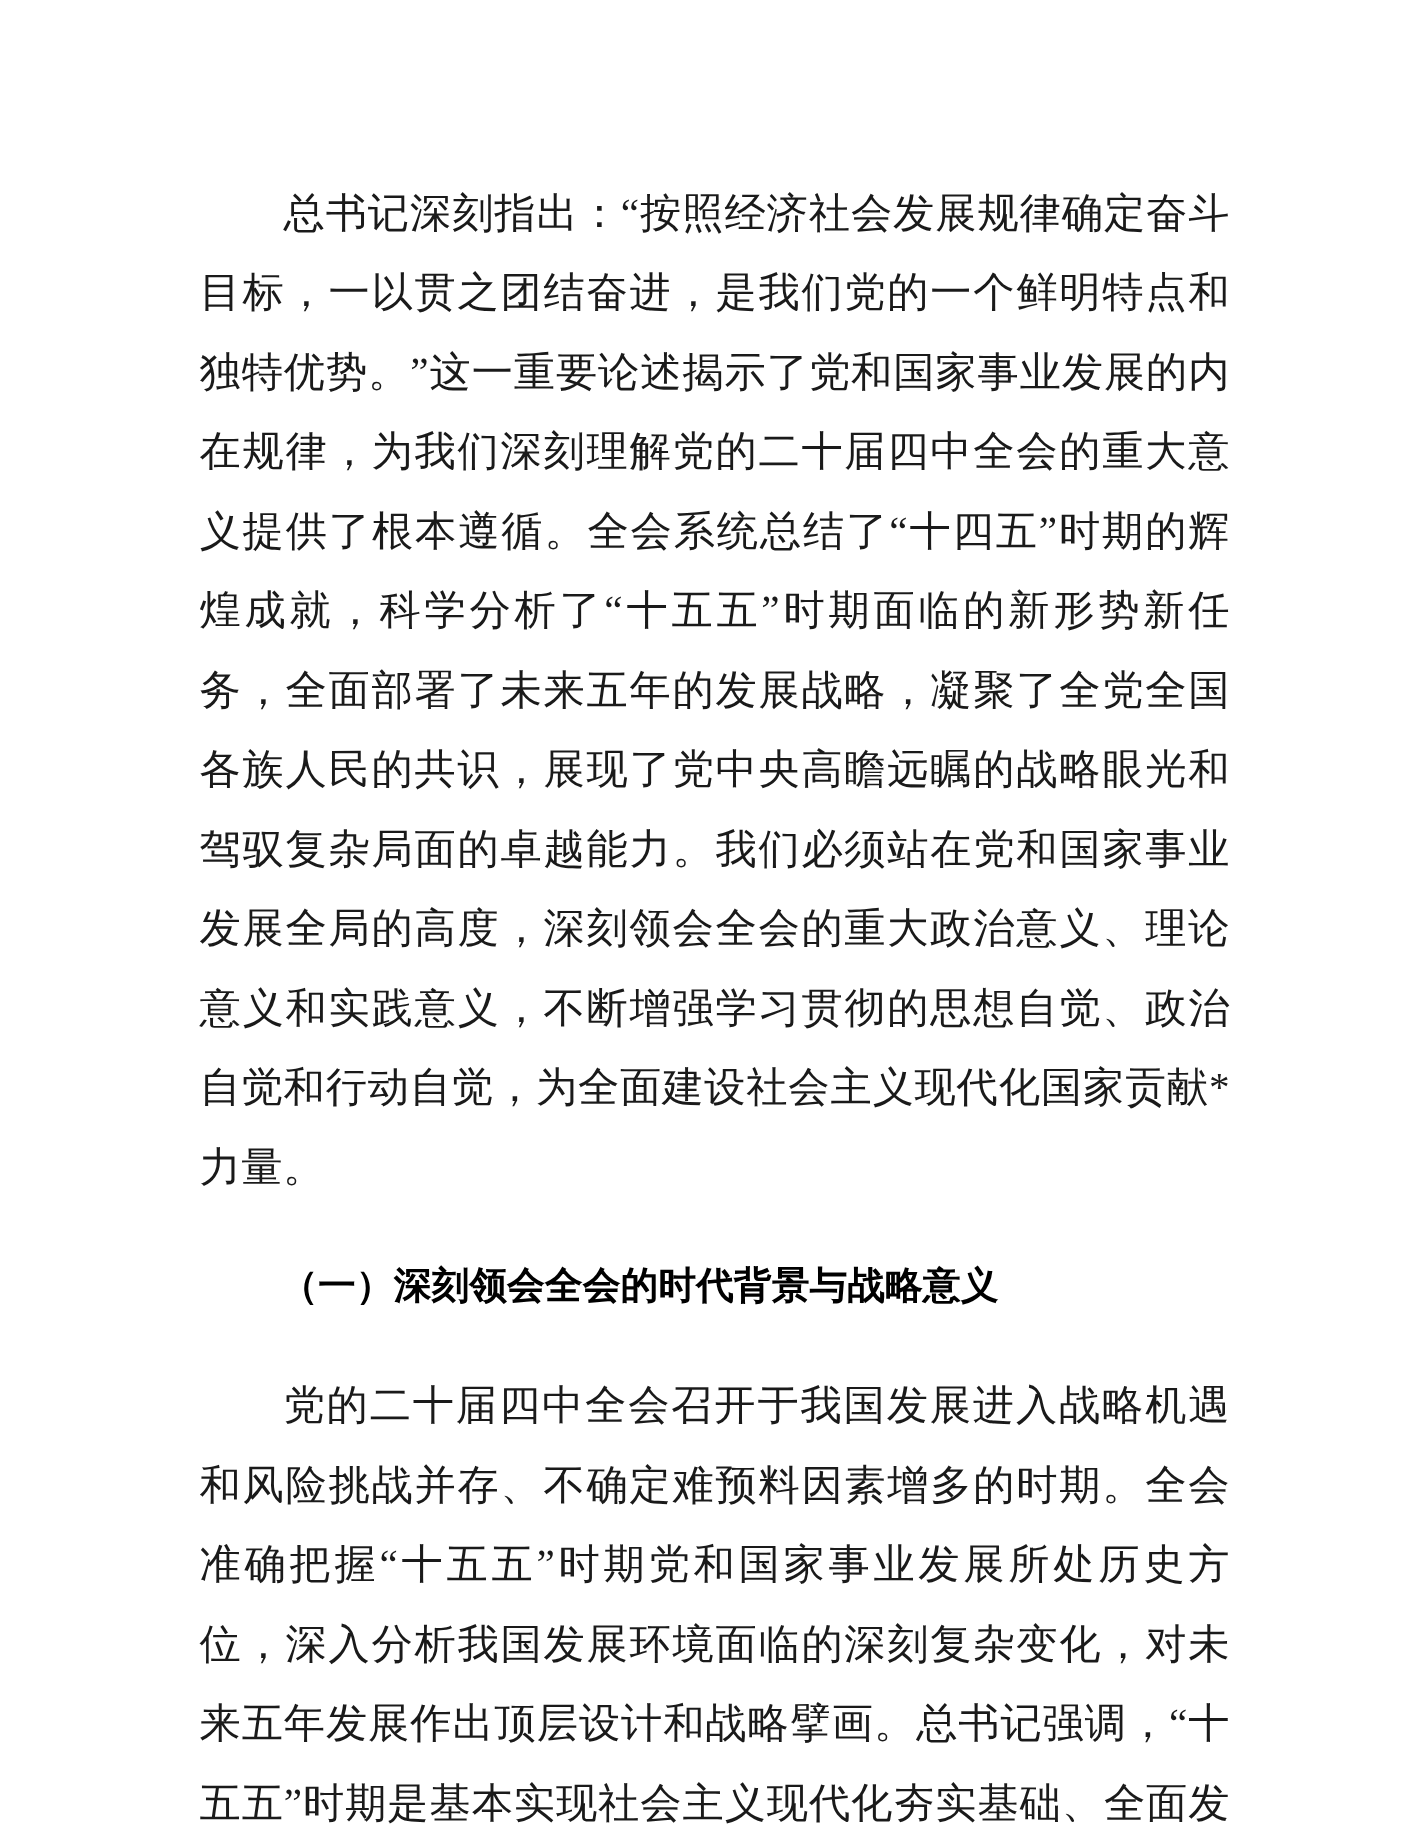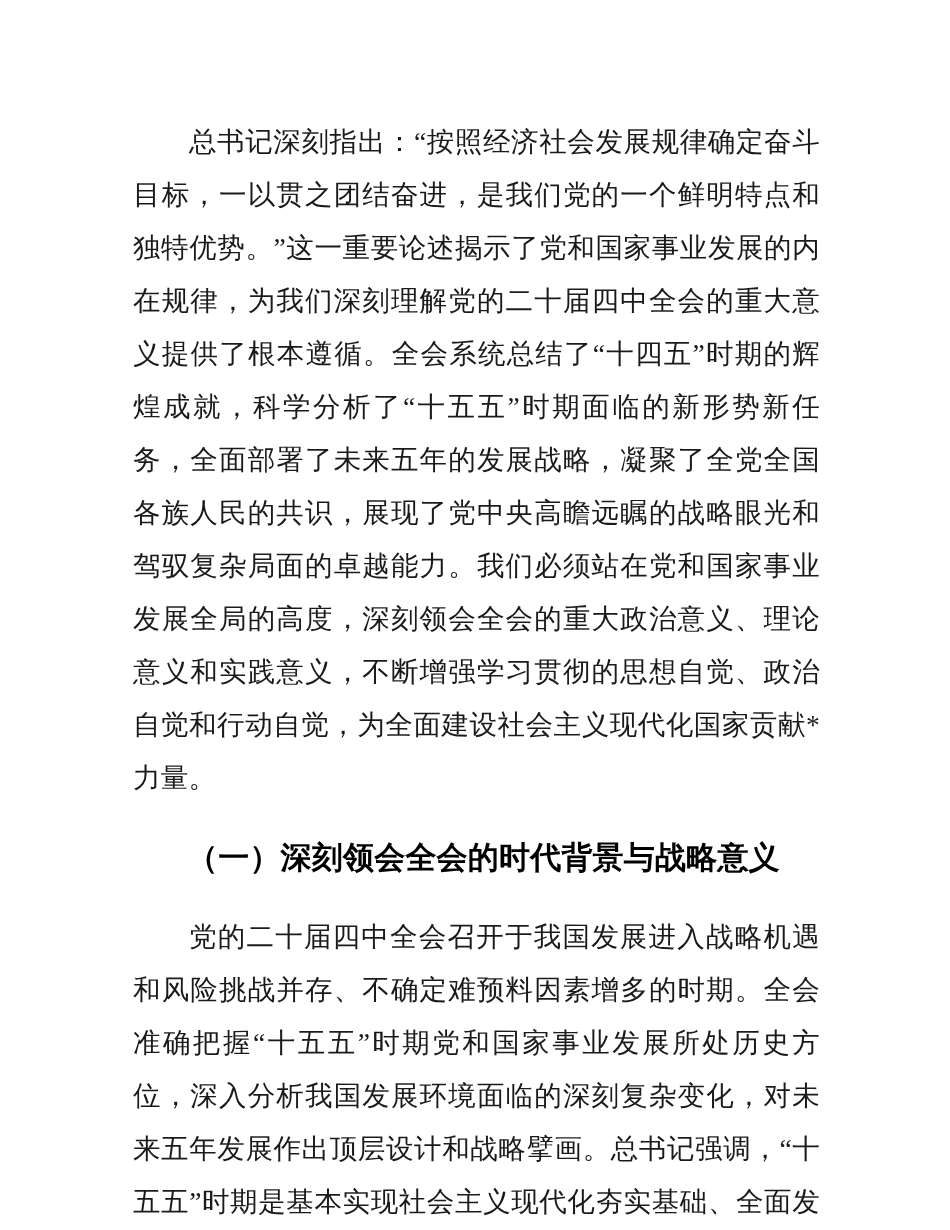--- a/index.html
+++ b/index.html
@@ -36,21 +36,21 @@
     text-justify: inter-character;
     text-indent: 56px;
     margin: 0;
     letter-spacing: 0.3px;
     font-weight: 400;
   }
 
   
   .section-heading {
     font-family: "Liberation Sans", "DejaVu Sans", sans-serif;
-    font-size: 31px;
+    font-size: 25px;
     line-height: 53px;
     color: #000000;
     font-weight: 700;
     text-indent: 54px;
     margin: 0;
     letter-spacing: 0.2px;
   }
 
   .gap-before-heading { height: 27px; }
   .gap-after-heading  { height: 26px; }

